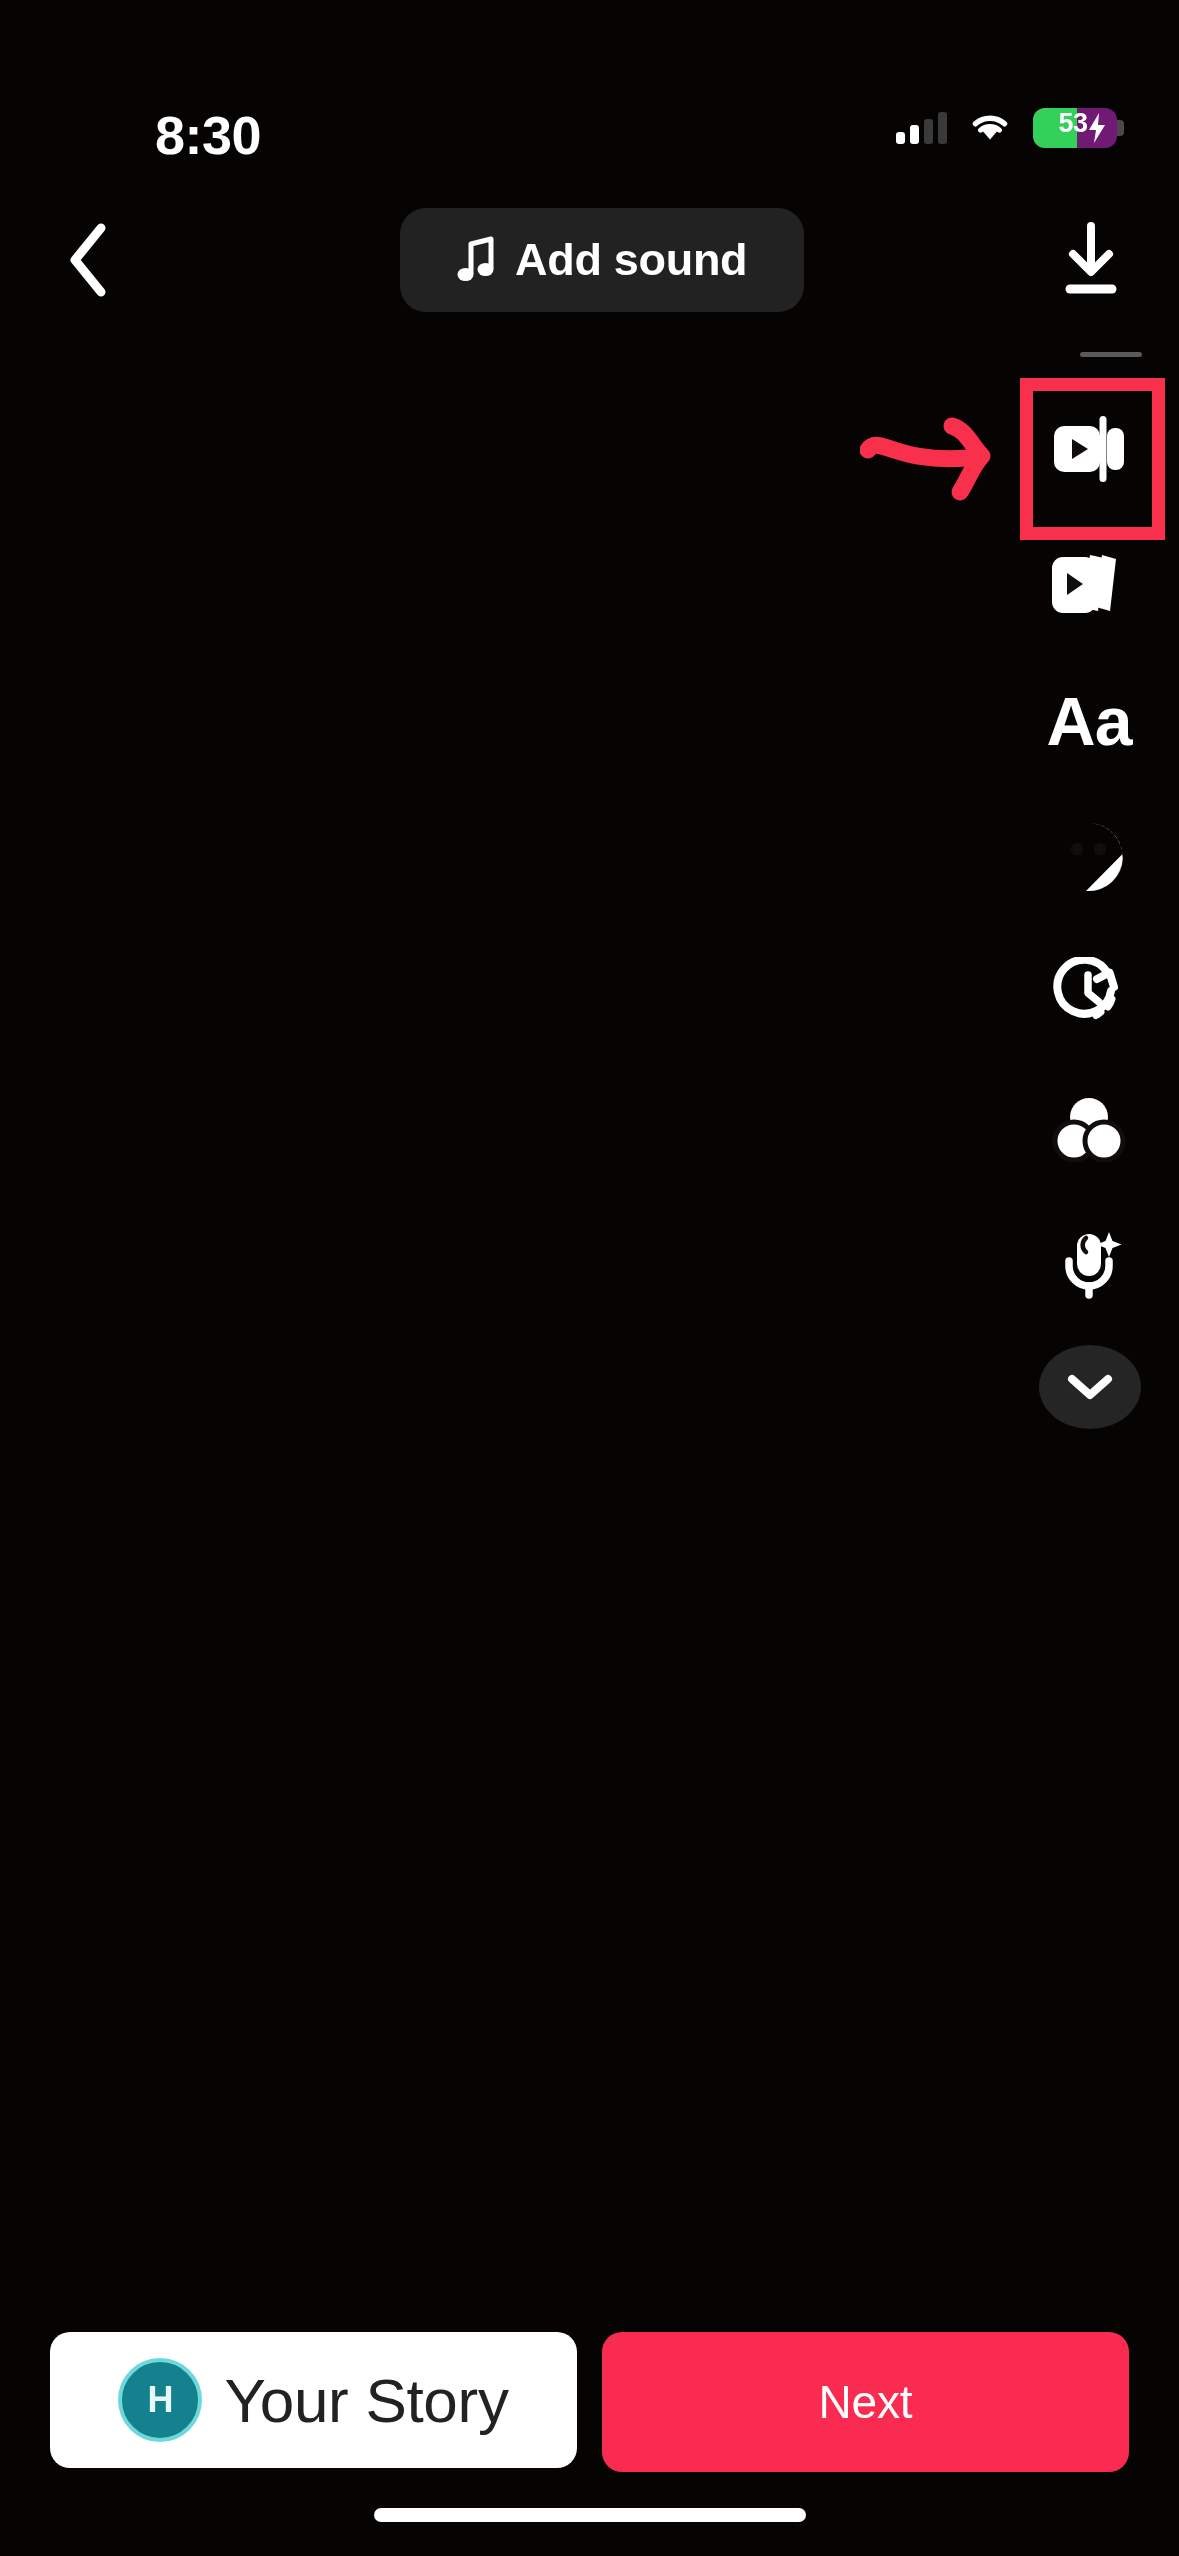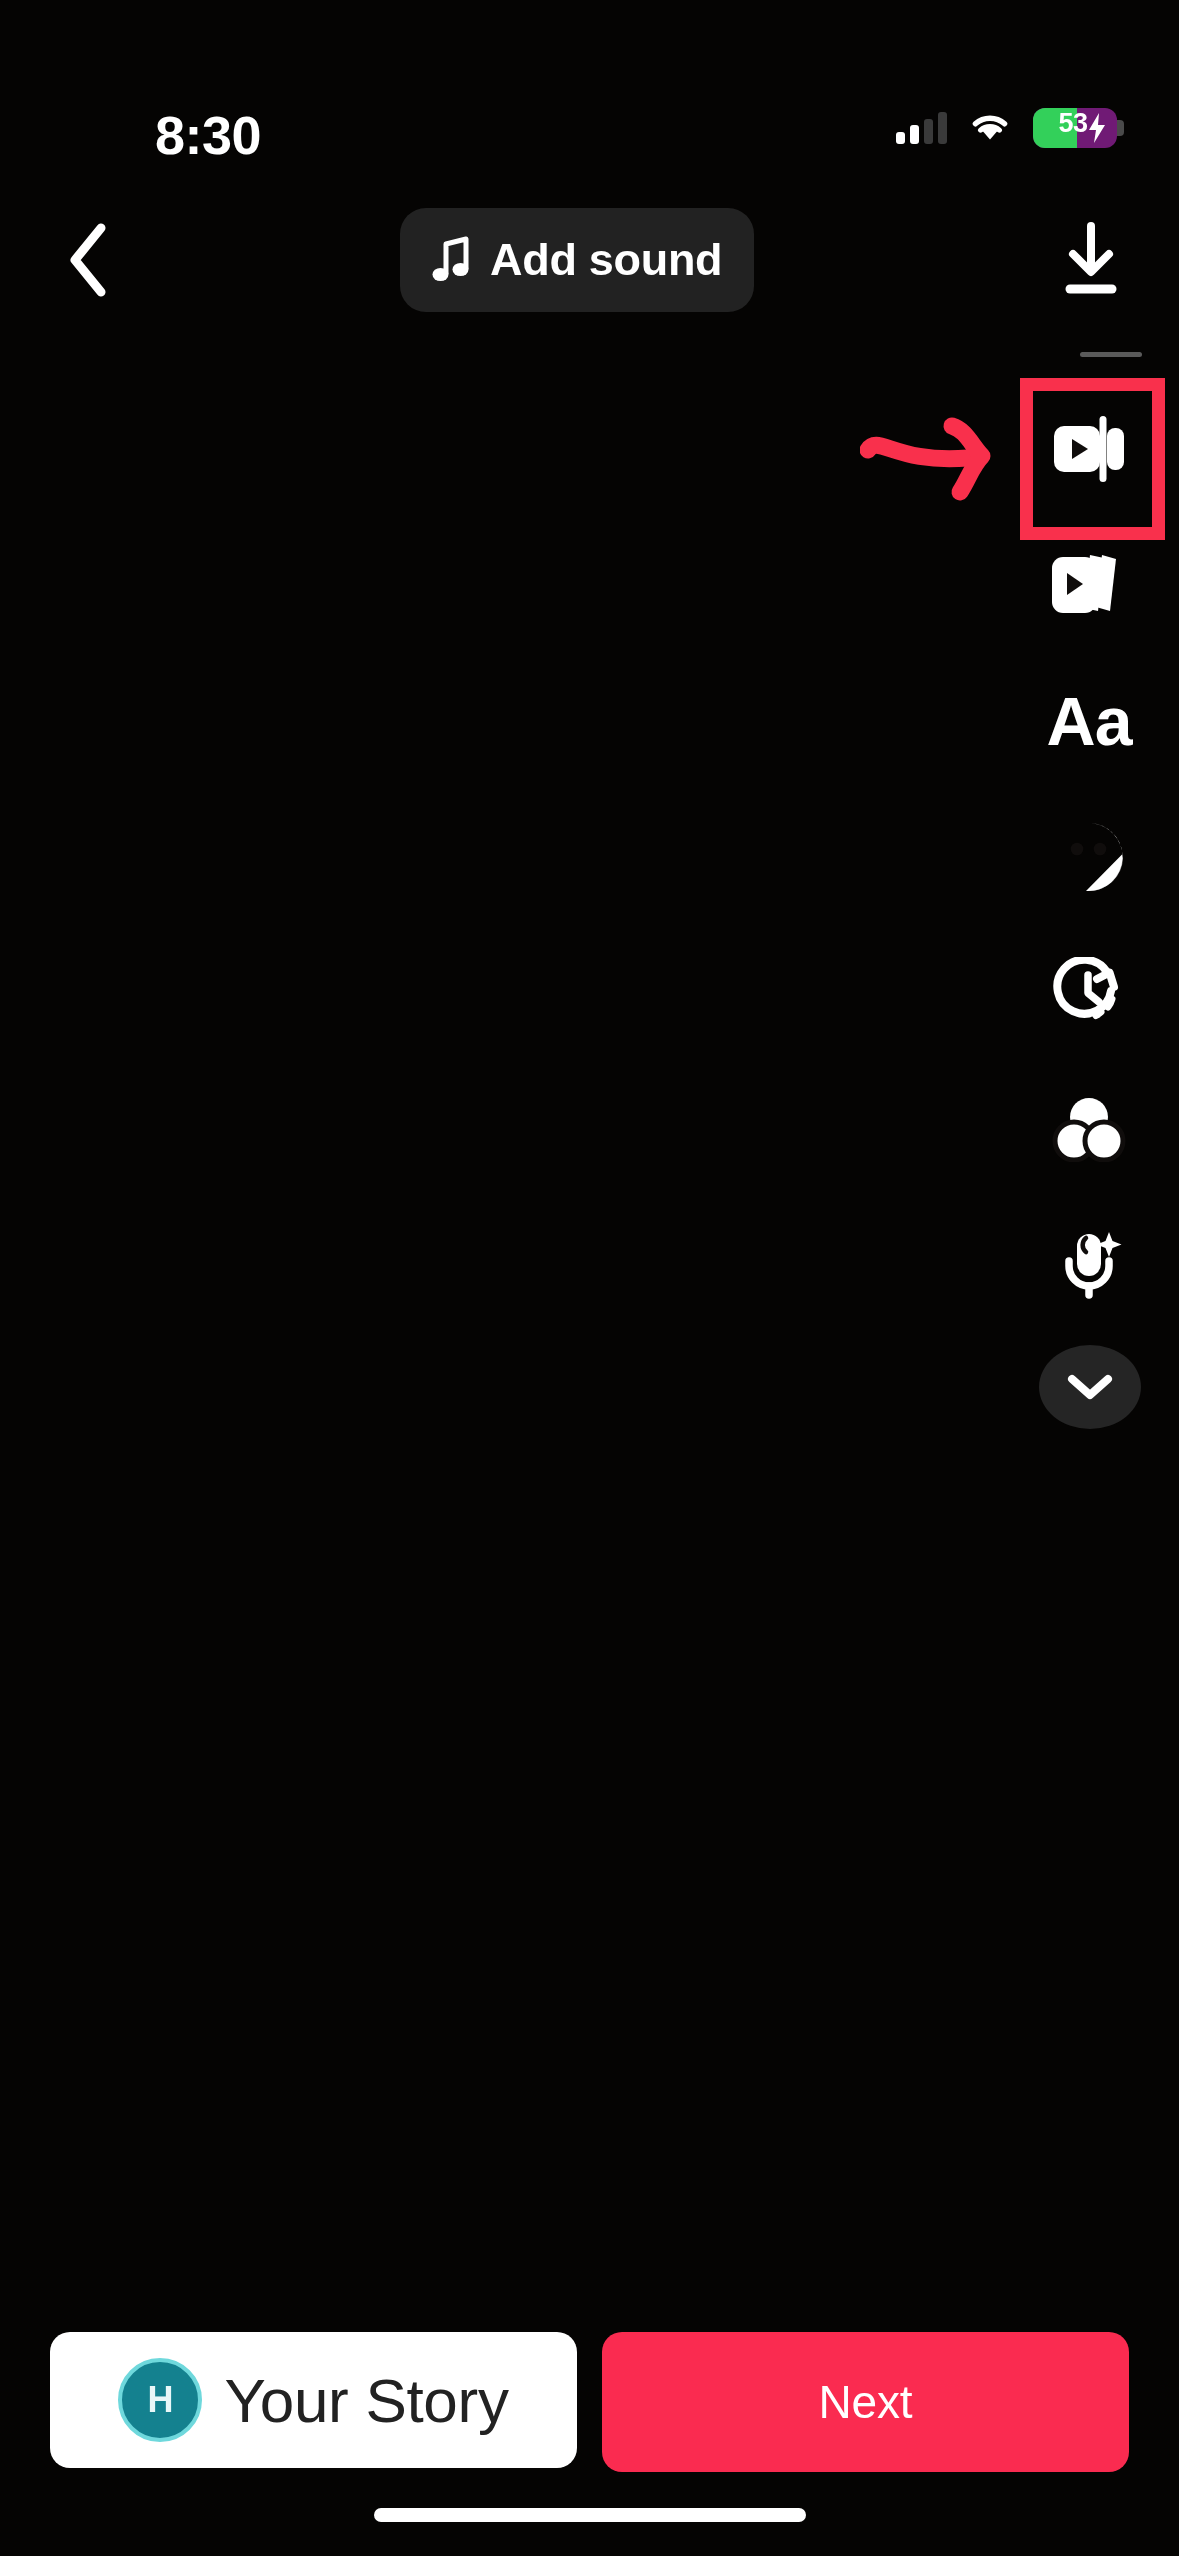--- a/index.html
+++ b/index.html
@@ -65,21 +65,21 @@
   #top-nav {
     position:absolute; top:196px; left:0; width:1179px; height:128px;
   }
   #back-button {
     position:absolute; left:40px; top:16px;
     width:96px; height:96px;
     display:flex; align-items:center; justify-content:center;
   }
   #add-sound-pill {
     position:absolute; left:400px; top:12px;
-    height:104px; padding:0 32px;
+    height:104px; padding:0 57px;
     background:#222222; border-radius:26px;
     display:flex; align-items:center; gap:18px;
   }
   #add-sound-pill .label {
     font-size:45px; font-weight:600; color:#fff; letter-spacing:-0.3px;
   }
   #download-button {
     position:absolute; right:40px; top:16px;
     width:96px; height:96px;
     display:flex; align-items:center; justify-content:center;

